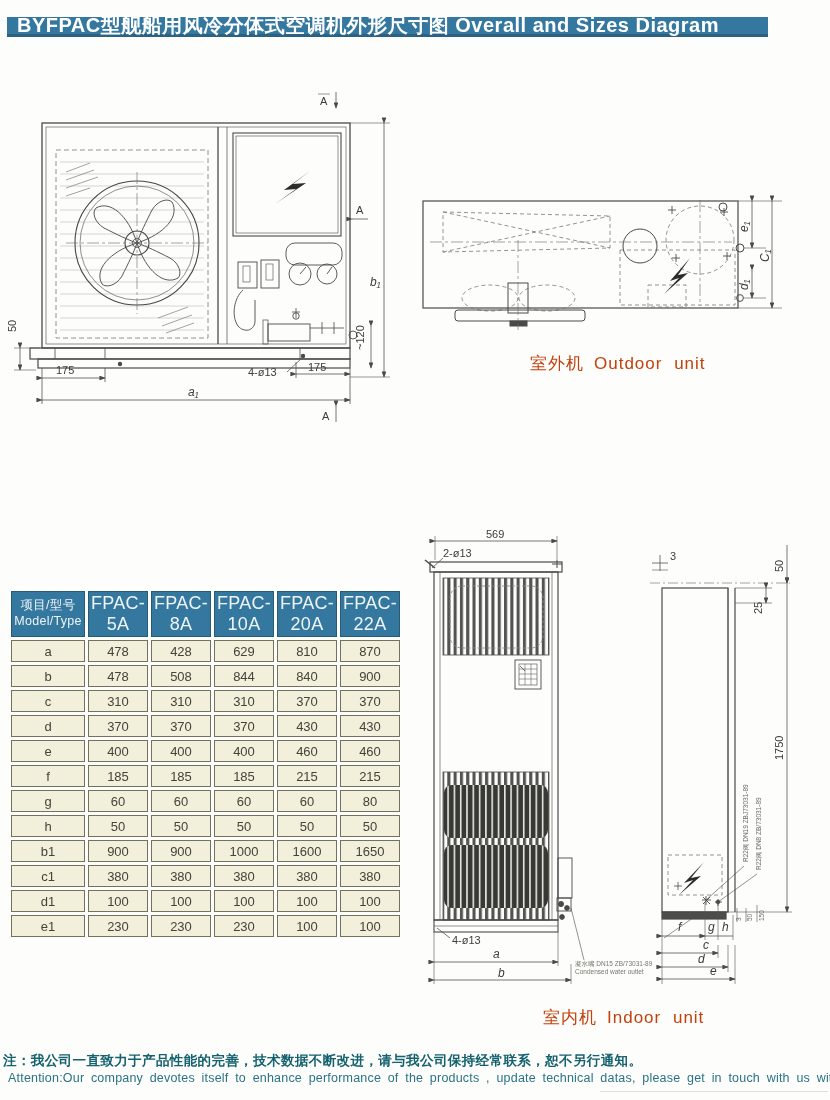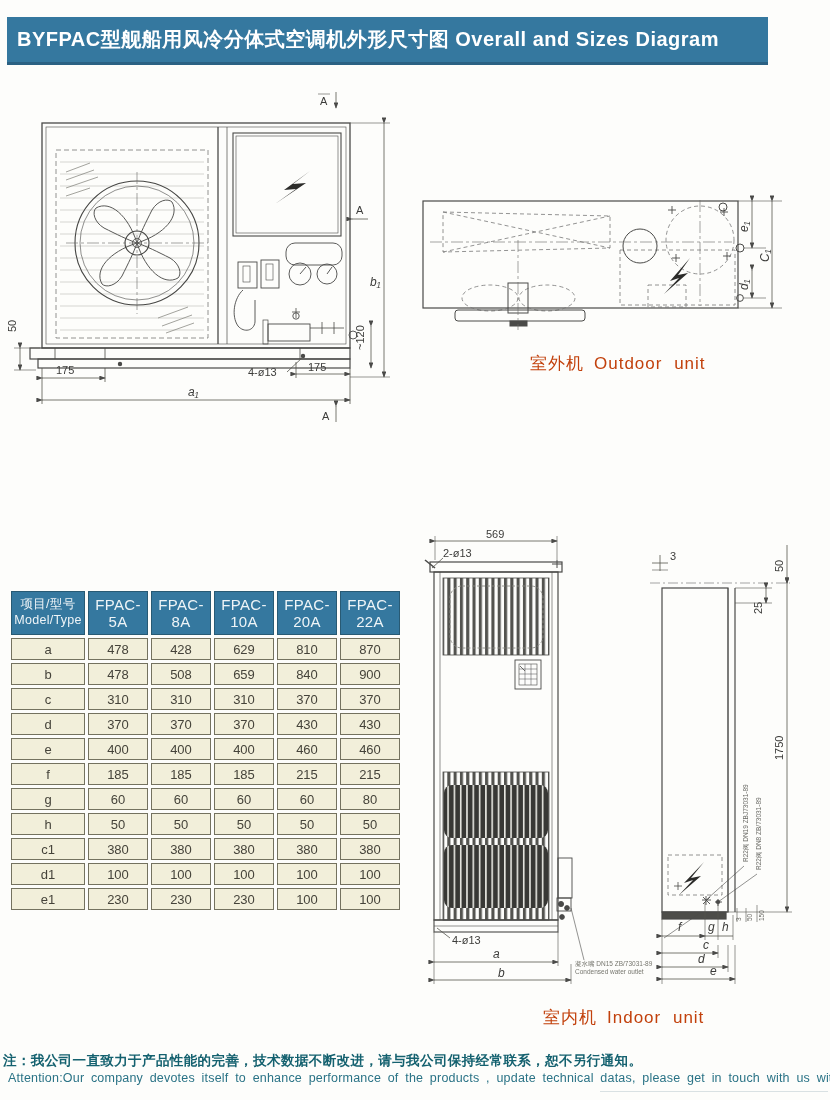--- a/index.html
+++ b/index.html
@@ -1,40 +1,40 @@
 <!DOCTYPE html>
 <html><head>
 <meta charset="utf-8">
 <style>
   html,body{margin:0;padding:0;}
   body{width:830px;height:1100px;position:relative;background:#ffffff;
        font-family:"Liberation Sans","DejaVu Sans",sans-serif;}
   .page{position:absolute;inset:0;background:#fdfdfb;overflow:hidden;}
 
   
-  .titlebar{position:absolute;left:7px;top:17px;width:761px;height:48px;
+  .titlebar{position:absolute;left:7px;top:17px;width:761px;height:20px;
     background:#35789f;border-bottom:3px solid #2b6183;color:#fff;
     display:flex;align-items:center;padding-left:10px;box-sizing:border-box;
     font-weight:bold;font-size:20px;letter-spacing:.5px;white-space:nowrap;}
 
   svg{position:absolute;overflow:visible;}
   svg text{font-family:"Liberation Sans","DejaVu Sans",sans-serif;fill:#3c3c3a;}
   .dimtxt{font-size:11px;}
   .subtxt{font-size:12px;font-style:italic;}
   .tinytxt{font-size:6.5px;fill:#6b6b66;}
 
   .caption{position:absolute;font-size:17px;color:#c2410c;letter-spacing:1px;white-space:nowrap;}
   .caption .en{margin-left:10px;word-spacing:6px;}
 
   
   table.dims{position:absolute;left:8px;top:588px;border-collapse:separate;
     border-spacing:3px;table-layout:fixed;}
   table.dims th,table.dims td{box-sizing:border-box;text-align:center;vertical-align:middle;}
   table.dims thead th{background:#35789f;color:#eef4f7;border:1px solid #285a74;
-    height:44px;font-weight:normal;font-size:15px;letter-spacing:.3px;}
+    height:44px;font-weight:normal;font-size:18px;letter-spacing:.3px;}
   table.dims thead th.corner{font-size:12.5px;line-height:1.25;}
   table.dims tbody th,table.dims tbody td{background:#f2efda;border:1px solid #74725f;
     height:22px;font-size:13px;color:#45433a;font-weight:normal;}
 
   
   .note-zh{position:absolute;left:3px;top:1052px;width:820px;font-size:13.5px;
     color:#14616f;font-weight:600;letter-spacing:.4px;white-space:nowrap;}
   .note-en{position:absolute;left:8px;top:1071px;width:822px;font-size:12.5px;
     color:#2a7386;letter-spacing:.2px;word-spacing:3px;white-space:nowrap;}
   .artifact{position:absolute;background:#c2ced4;}
@@ -401,21 +401,21 @@
           <td>478</td>
           <td>428</td>
           <td>629</td>
           <td>810</td>
           <td>870</td>
         </tr>
         <tr>
           <th>b</th>
           <td>478</td>
           <td>508</td>
-          <td>659</td>
+          <td>844</td>
           <td>840</td>
           <td>900</td>
         </tr>
         <tr>
           <th>c</th>
           <td>310</td>
           <td>310</td>
           <td>310</td>
           <td>370</td>
           <td>370</td>
@@ -454,20 +454,28 @@
         </tr>
         <tr>
           <th>h</th>
           <td>50</td>
           <td>50</td>
           <td>50</td>
           <td>50</td>
           <td>50</td>
         </tr>
         <tr>
+          <th>b1</th>
+          <td>900</td>
+          <td>900</td>
+          <td>1000</td>
+          <td>1600</td>
+          <td>1650</td>
+        </tr>
+        <tr>
           <th>c1</th>
           <td>380</td>
           <td>380</td>
           <td>380</td>
           <td>380</td>
           <td>380</td>
         </tr>
         <tr>
           <th>d1</th>
           <td>100</td>

